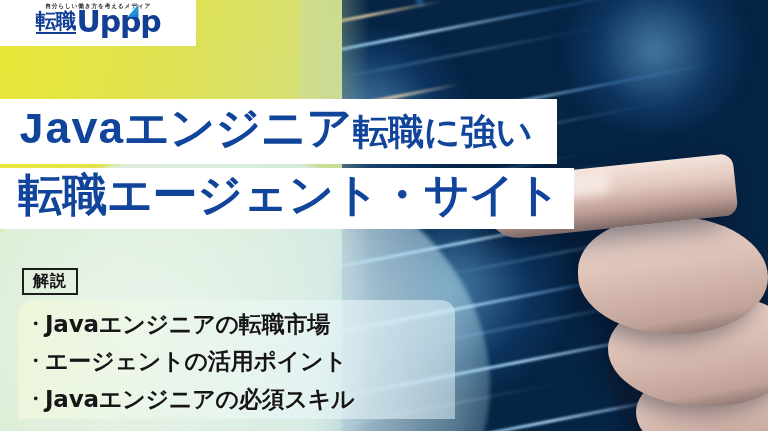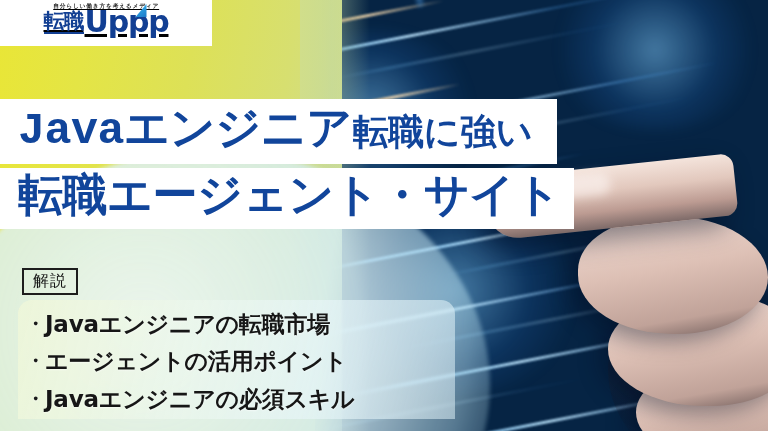--- a/index.html
+++ b/index.html
@@ -99,25 +99,24 @@
   
   .soft-circle{
     position:absolute; left:-70px; top:150px; width:560px; height:470px;
     border-radius:50%;
     background:radial-gradient(circle at 38% 38%, rgba(236,247,250,.92) 0%, rgba(214,238,246,.80) 48%, rgba(186,226,240,.45) 72%, rgba(170,218,236,0) 88%);
     filter:blur(2px);
   }
 
   
   .logo-box{
-    position:absolute; left:0; top:0; width:212px; height:46px;
+    position:absolute; left:0; top:0; width:196px; height:46px;
     background:#ffffff;
     display:flex; flex-direction:column; align-items:center; justify-content:flex-start;
     padding-top:3px;
-    text-decoration:underline;
   }
   .logo-tagline{
     font-size:6px; letter-spacing:.8px; color:#2b2b2b; font-weight:700;
     white-space:nowrap; line-height:1;
     transform:scaleX(.96);
   }
   .logo-mark{
     display:flex; align-items:flex-end; margin-top:1px; position:relative;
   }
   .logo-kanji{
@@ -153,21 +152,21 @@
     font-size:36px; font-weight:800; color:#11459b; line-height:1;
     letter-spacing:-.5px; margin-left:1px;
     font-family:Liberation Serif, serif;
   }
 
   
   .badge{
     position:absolute; left:22px; top:268px;
     border:2px solid #1d1d1d; background:transparent;
     padding:1px 9px 2px;
-    font-size:16px; font-weight:400; color:#141414; line-height:1.25;
+    font-size:16px; font-weight:700; color:#141414; line-height:1.25;
     letter-spacing:1px;
   }
 
   
   .list-panel{
     position:absolute; left:18px; top:300px; width:437px; height:119px;
     background:linear-gradient(105deg, rgba(240,247,216,.78) 0%, rgba(236,247,235,.72) 35%, rgba(232,246,248,.66) 65%, rgba(226,244,250,.52) 100%);
     border-radius:14px 14px 0 0;
     backdrop-filter:blur(1px);
   }

